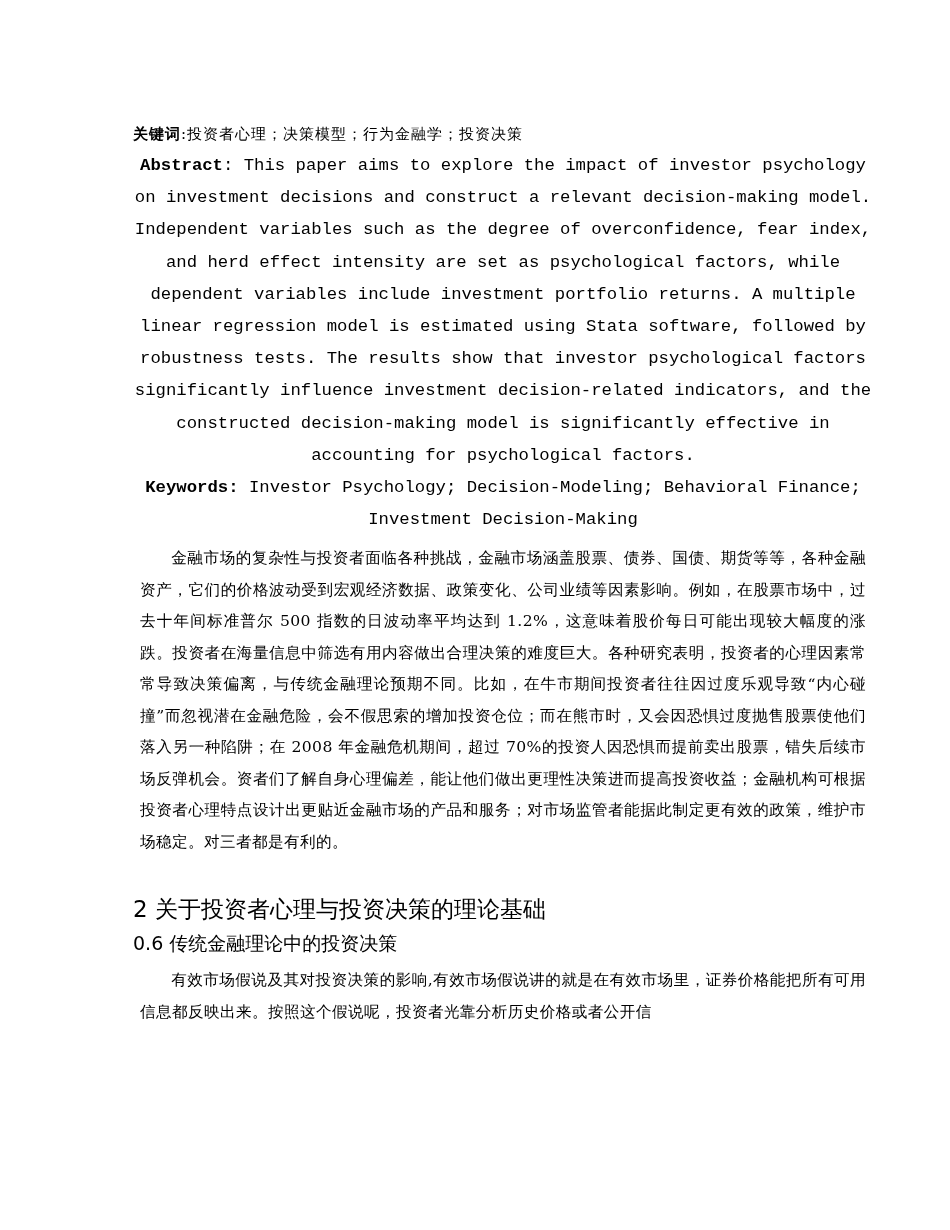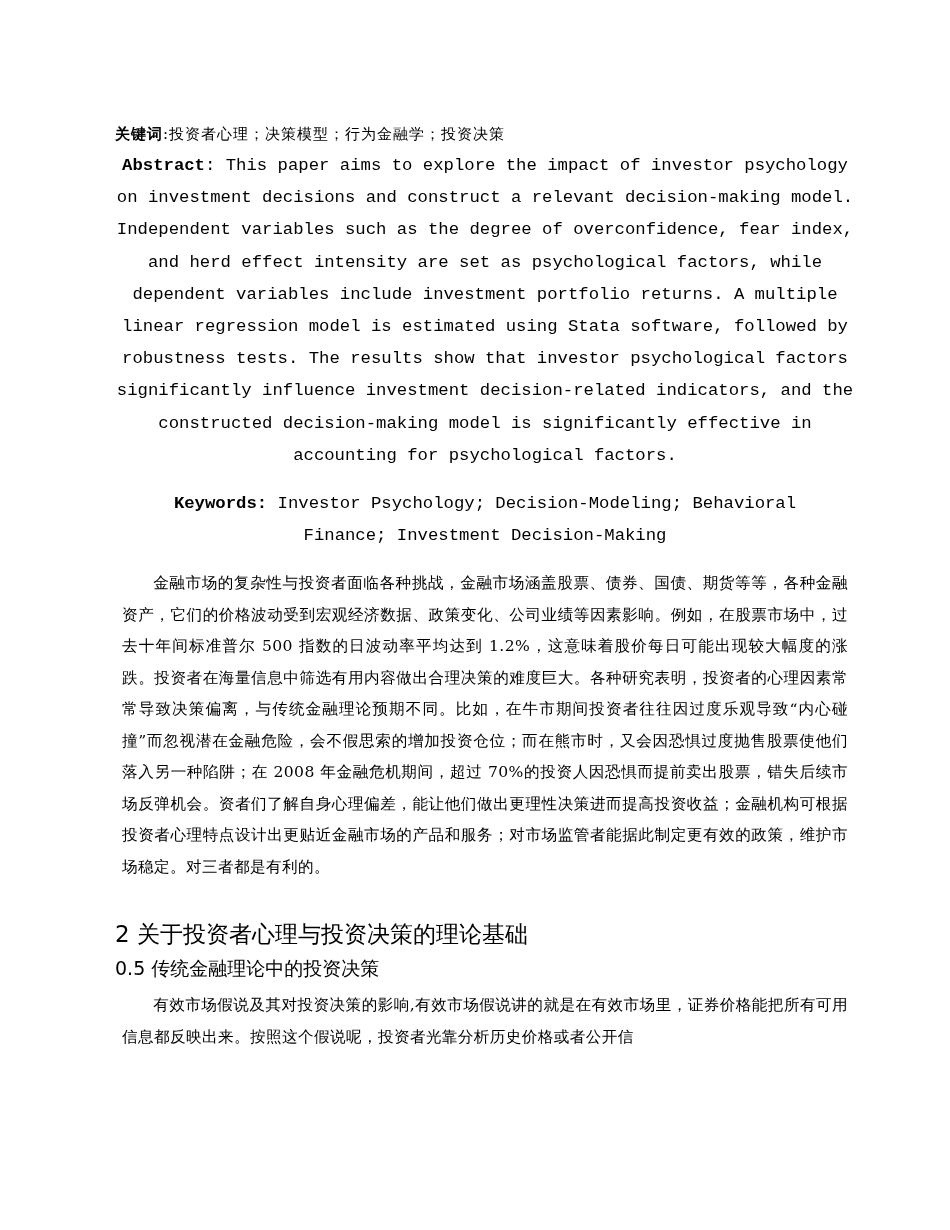--- a/index.html
+++ b/index.html
@@ -1,25 +1,25 @@
 <!DOCTYPE html>
 <html><head>
   <meta charset="utf-8">
   <style>
     html, body { margin: 0; padding: 0; background: #ffffff; }
     body { width: 950px; height: 1230px; position: relative; overflow: hidden; color: #000; }
-    .page { position: absolute; left: 115px; top: 118px; width: 740px; }
+    .page { position: absolute; left: 133px; top: 118px; width: 740px; }
     .serif { font-family: Liberation Mono, monospace; text-align: center; }
     .cn { font-family: "DejaVu Serif", "Liberation Serif", serif; }
     .cn-sans { font-family: "DejaVu Sans", "Liberation Sans", sans-serif; }
     .kw-cn { font-size: 15px; line-height: 32px; height: 32px; letter-spacing: 1px; }
     .kw-cn b { font-weight: bold; }
     .abstract { font-size: 17.3px; line-height: 32.2px; margin: 0; }
     .abstract b { font-weight: bold; }
-    .kw-en { font-size: 17.3px; line-height: 32px; margin: 16px; }
+    .kw-en { font-size: 17.3px; line-height: 32px; margin: 0; }
     .h1 { font-size: 23px; line-height: 30px; margin: 0; font-weight: normal; }
     .h1-0 { margin-top: 40px; }
     .h1-1 { margin-top: 36px; }
     .h2 { font-size: 19px; line-height: 30px; margin: 4px 0 0 0; font-weight: normal; }
     .para { font-size: 15.6px; line-height: 31.5px; margin: 7px; text-align: justify; letter-spacing: 0.4px; }
     .indent { text-indent: 2em; }
   </style>
 </head>
 <body>
 
@@ -33,16 +33,16 @@
     <b>Abstract</b><span>:  This paper aims to explore the impact of investor psychology on investment decisions and construct a relevant decision-making model. Independent variables such as the degree of overconfidence, fear index, and herd effect intensity are set as psychological factors, while dependent variables include investment portfolio returns. A multiple linear regression model is estimated using Stata software, followed by robustness tests. The results show that investor psychological factors significantly influence investment decision-related indicators, and the constructed decision-making model is significantly effective in accounting for psychological factors.</span>
   </p>
 
   <p class="kw-en serif">
     <b>Keywords:</b><span> Investor Psychology; Decision-Modeling; Behavioral Finance; Investment Decision-Making</span>
   </p>
 
   <p class="para indent cn">金融市场的复杂性与投资者面临各种挑战，金融市场涵盖股票、债券、国债、期货等等，各种金融资产，它们的价格波动受到宏观经济数据、政策变化、公司业绩等因素影响。例如，在股票市场中，过去十年间标准普尔 500 指数的日波动率平均达到 1.2%，这意味着股价每日可能出现较大幅度的涨跌。投资者在海量信息中筛选有用内容做出合理决策的难度巨大。各种研究表明，投资者的心理因素常常导致决策偏离，与传统金融理论预期不同。比如，在牛市期间投资者往往因过度乐观导致“内心碰撞”而忽视潜在金融危险，会不假思索的增加投资仓位；而在熊市时，又会因恐惧过度抛售股票使他们落入另一种陷阱；在 2008 年金融危机期间，超过 70%的投资人因恐惧而提前卖出股票，错失后续市场反弹机会。资者们了解自身心理偏差，能让他们做出更理性决策进而提高投资收益；金融机构可根据投资者心理特点设计出更贴近金融市场的产品和服务；对市场监管者能据此制定更有效的政策，维护市场稳定。对三者都是有利的。</p>
 
   <h1 class="h1 h1-1 cn-sans">2  关于投资者心理与投资决策的理论基础</h1>
-  <h2 class="h2 cn-sans">0.5 传统金融理论中的投资决策</h2>
+  <h2 class="h2 cn-sans">0.6 传统金融理论中的投资决策</h2>
   <p class="para indent cn">有效市场假说及其对投资决策的影响,有效市场假说讲的就是在有效市场里，证券价格能把所有可用信息都反映出来。按照这个假说呢，投资者光靠分析历史价格或者公开信</p>
 
 </div>
 
 </body></html>

